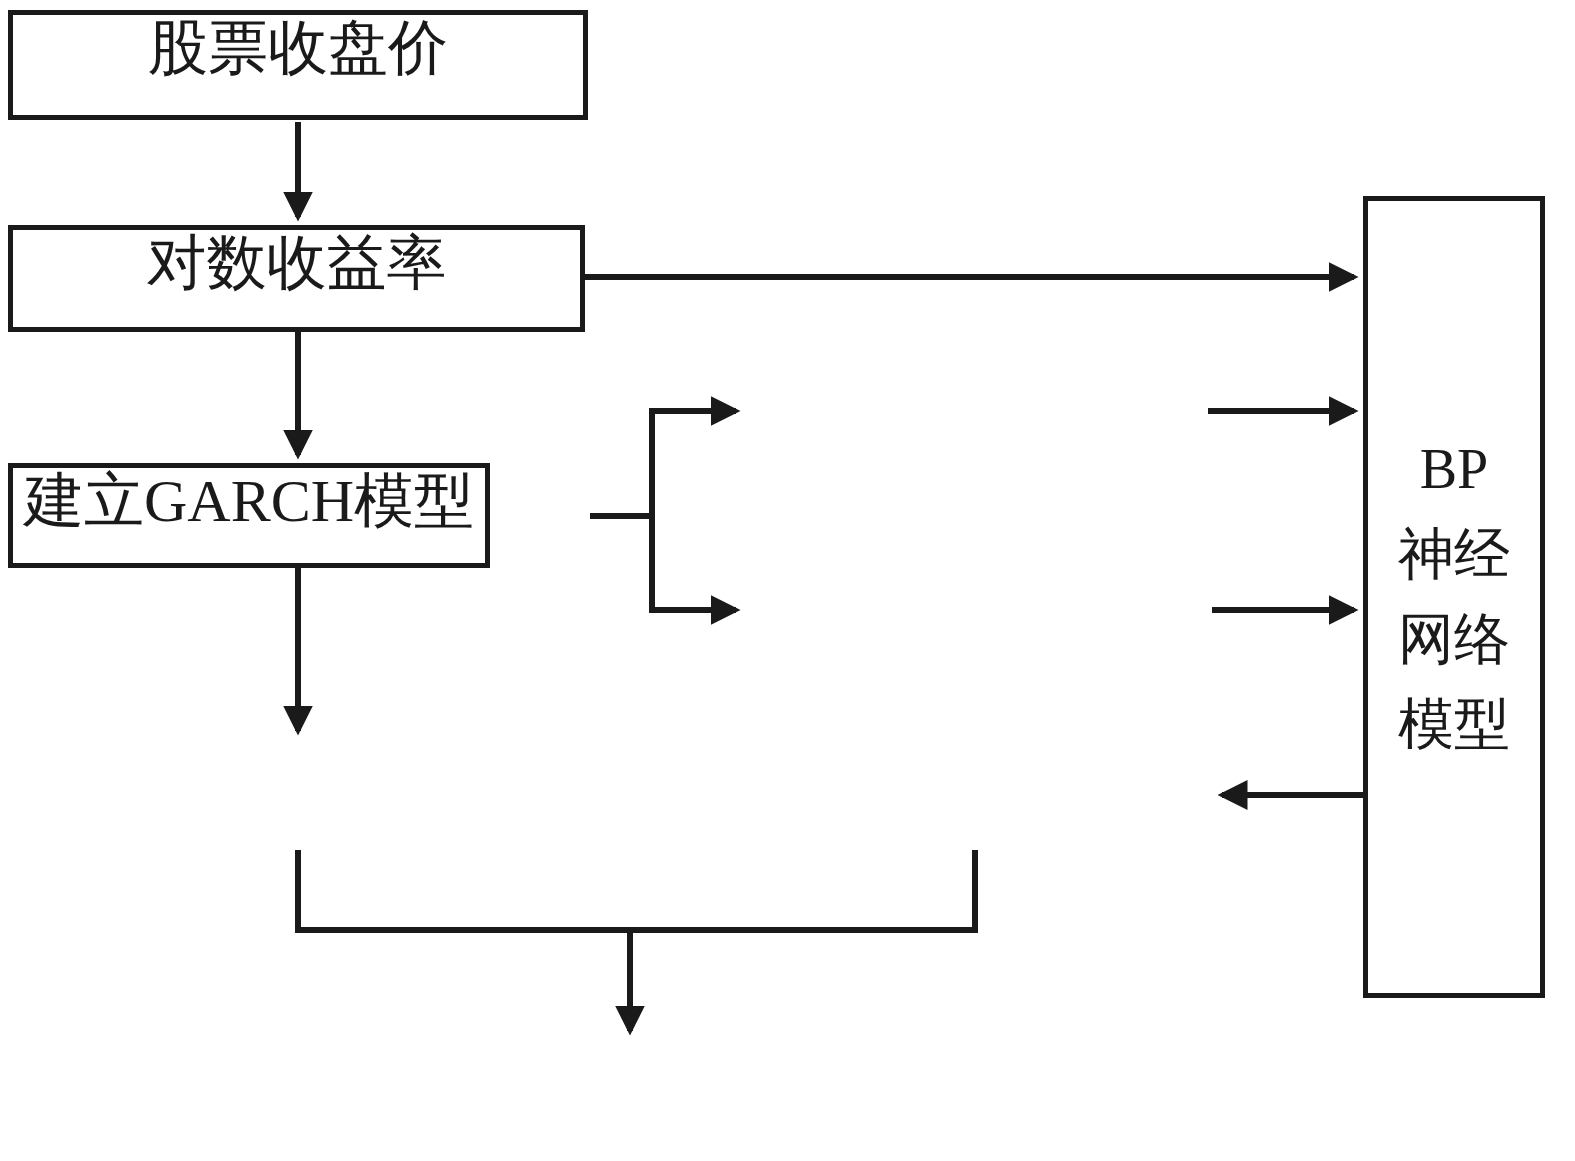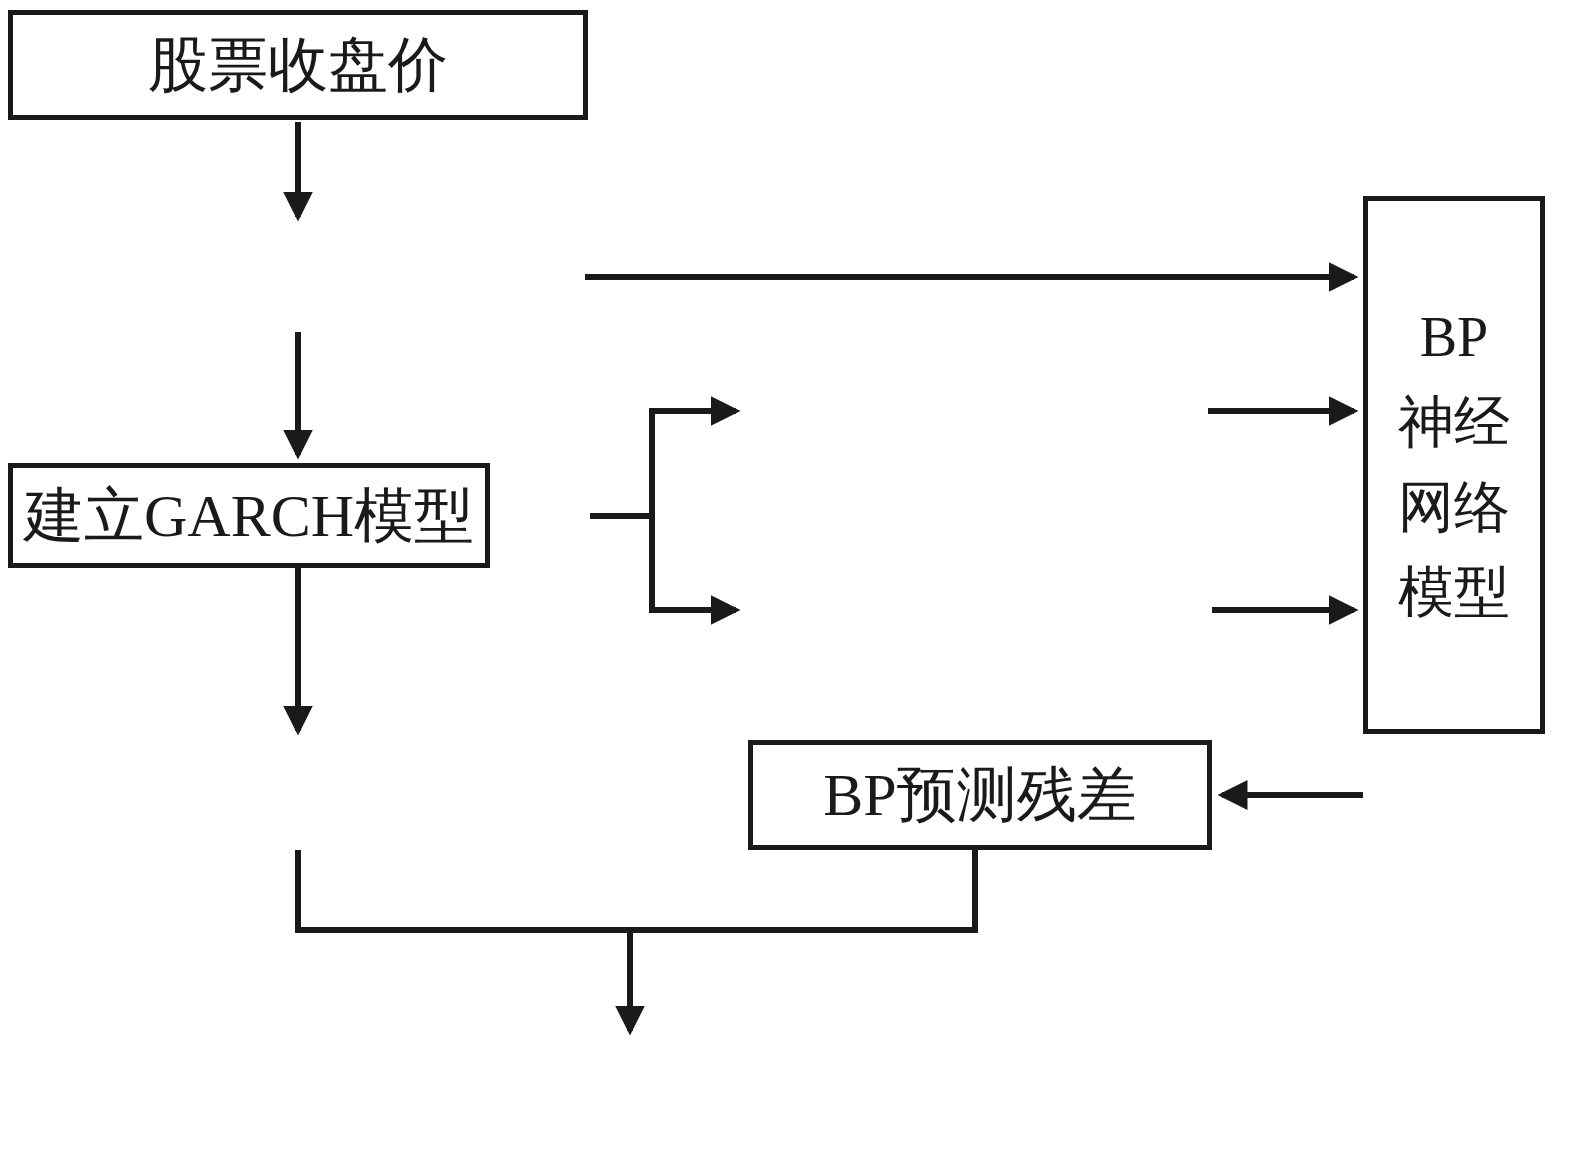--- a/index.html
+++ b/index.html
@@ -31,21 +31,20 @@
     stroke:currentColor;
     stroke-width:6;
     fill:none;
   }
   .node{
     position:absolute;
     box-sizing:border-box;
     border:5px solid var(--ink);
     background:var(--bg);
     display:flex;
-    align-items:center;
     justify-content:center;
     text-align:center;
     font-size:60px;
     line-height:1.1;
     color:var(--ink);
     white-space:nowrap;
   }
   .node.tall{
     flex-direction:column;
     font-size:56px;
@@ -91,33 +90,33 @@
 
     <line x1="295" y1="930" x2="978" y2="930"></line>
 
     <line x1="630" y1="930" x2="630" y2="1031" marker-end="url(#ah)"></line>
   </svg>
 
   <div class="node" style="left:8px;top:10px;width:580px;height:110px">
     <span>股票收盘价</span>
   </div>
 
+  <div class="node" style="left:8px;top:225px;width:577px;height:107px">
+    <span>对数收益率</span>
+  </div>
 
   <div class="node" style="left:8px;top:463px;width:482px;height:105px">
     <span>建立GARCH模型</span>
   </div>
 
 
 
 
-  <div class="node" style="left:748px;top:740px;width:464px;height:110px">
-    <span>BP预测残差</span>
-  </div>
 
-  <div class="node tall" style="left:1363px;top:196px;width:182px;height:538px">
+  <div class="node tall" style="left:1363px;top:196px;width:182px;height:802px">
     <span>BP</span>
     <span>神经</span>
     <span>网络</span>
     <span>模型</span>
   </div>
 
 
 </div>
 
 </body></html>

